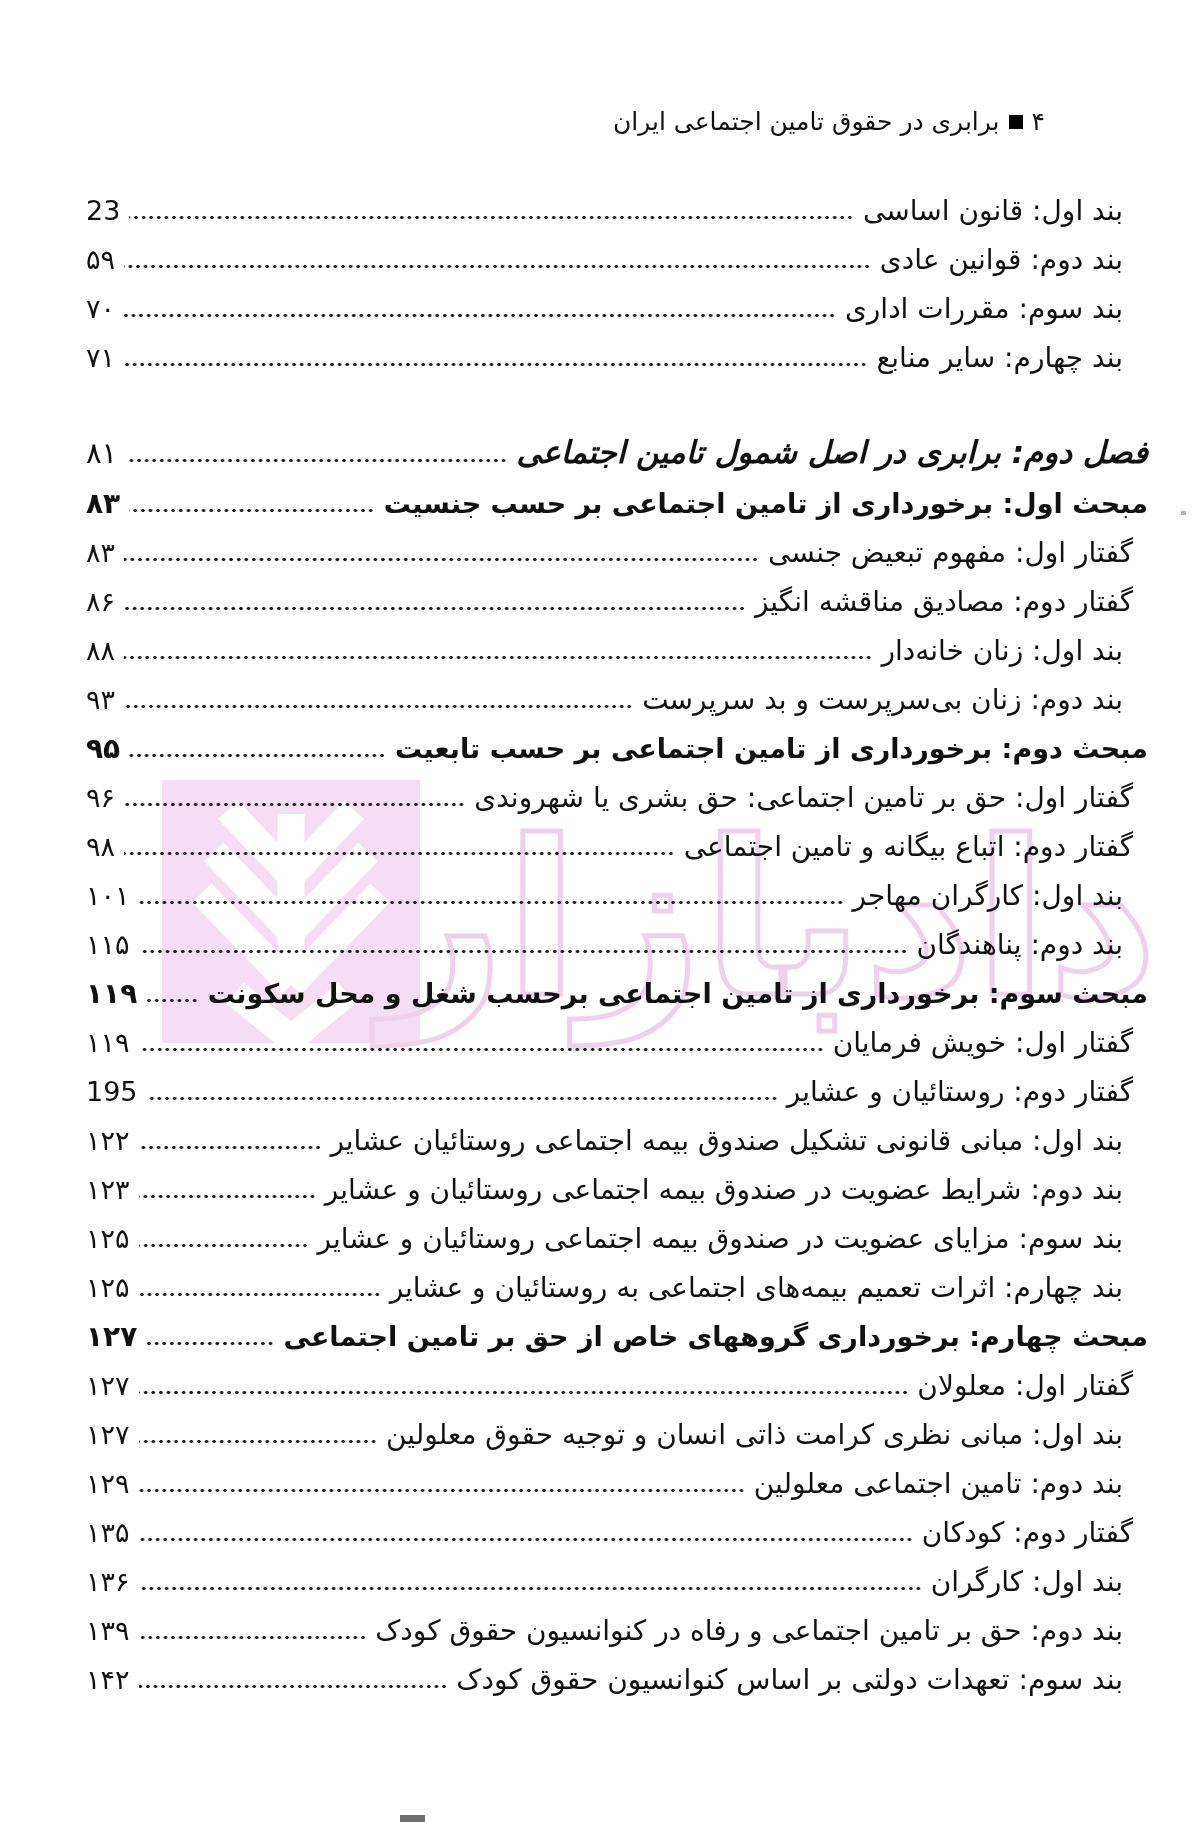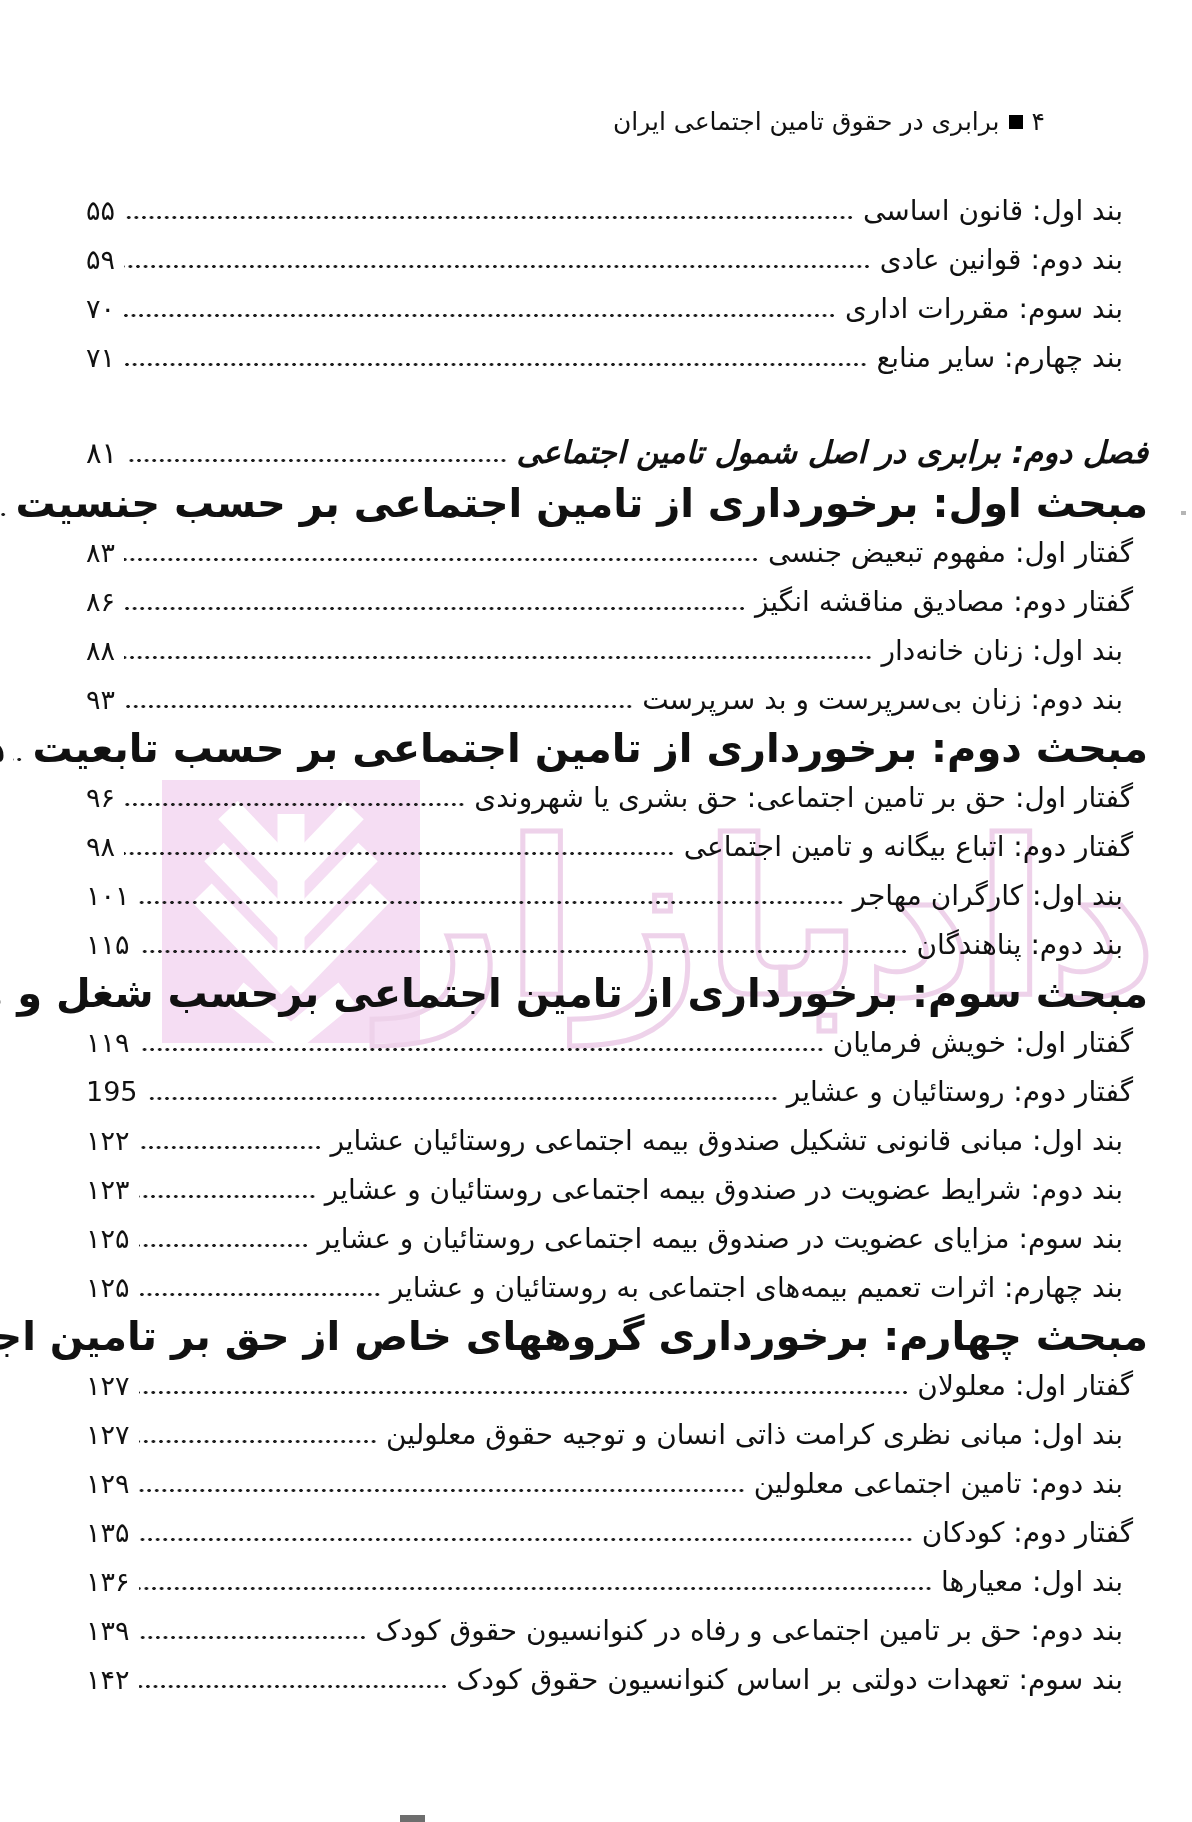--- a/index.html
+++ b/index.html
@@ -51,21 +51,21 @@
   .toc-row .n{font-size:27px;line-height:49px;flex:0 0 auto;}
   .toc-row .dots{
     flex:1 1 0;min-width:10px;height:12px;align-self:baseline;
     margin:0 9px;
     background-image:radial-gradient(circle,#1c1c1c 1.45px,rgba(0,0,0,0) 1.9px);
     background-size:7.6px 5px;background-repeat:repeat-x;background-position:right bottom;
   }
   .lvl-fasl{height:53px;}
   .lvl-fasl .t{font-weight:bold;font-size:31px;line-height:53px;font-style:italic;}
   .lvl-fasl .n{font-weight:normal;font-size:29px;line-height:53px;}
-  .lvl-mabhath .t{font-weight:bold;font-size:40px;}
+  .lvl-mabhath .t{font-weight:bold;font-size:27px;}
   .lvl-mabhath .n{font-weight:bold;font-size:28px;}
   .lvl-goftar{padding-right:15px;}
   .lvl-band{padding-right:25px;}
   .gap-after{margin-bottom:44px;}
   
   .edge-speck{position:absolute;right:6px;top:511px;width:5px;height:4px;background:#b5b5b5;z-index:3;}
   .bottom-mark{position:absolute;left:400px;top:1815px;width:25px;height:7px;background:#6e6e6e;z-index:3;}
 </style>
 </head>
 <body>
@@ -93,21 +93,21 @@
   <div class="runhead">
     <span>۴</span>
     <span class="sq"></span>
     <span>برابری در حقوق تامین اجتماعی ایران</span>
   </div>
 
   <div class="toc" id="toc">
       <div class="toc-row lvl-band">
         <span class="t">بند اول: قانون اساسی</span>
         <span class="dots"></span>
-        <span class="n">۵۵</span>
+        <span class="n">23</span>
       </div>
       <div class="toc-row lvl-band">
         <span class="t">بند دوم: قوانین عادی</span>
         <span class="dots"></span>
         <span class="n">۵۹</span>
       </div>
       <div class="toc-row lvl-band">
         <span class="t">بند سوم: مقررات اداری</span>
         <span class="dots"></span>
         <span class="n">۷۰</span>
@@ -226,21 +226,21 @@
         <span class="t">بند دوم: تامین اجتماعی معلولین</span>
         <span class="dots"></span>
         <span class="n">۱۲۹</span>
       </div>
       <div class="toc-row lvl-goftar">
         <span class="t">گفتار دوم: کودکان</span>
         <span class="dots"></span>
         <span class="n">۱۳۵</span>
       </div>
       <div class="toc-row lvl-band">
-        <span class="t">بند اول: معیارها</span>
+        <span class="t">بند اول: کارگران</span>
         <span class="dots"></span>
         <span class="n">۱۳۶</span>
       </div>
       <div class="toc-row lvl-band">
         <span class="t">بند دوم: حق بر تامین اجتماعی و رفاه در کنوانسیون حقوق کودک</span>
         <span class="dots"></span>
         <span class="n">۱۳۹</span>
       </div>
       <div class="toc-row lvl-band">
         <span class="t">بند سوم: تعهدات دولتی بر اساس کنوانسیون حقوق کودک</span>

